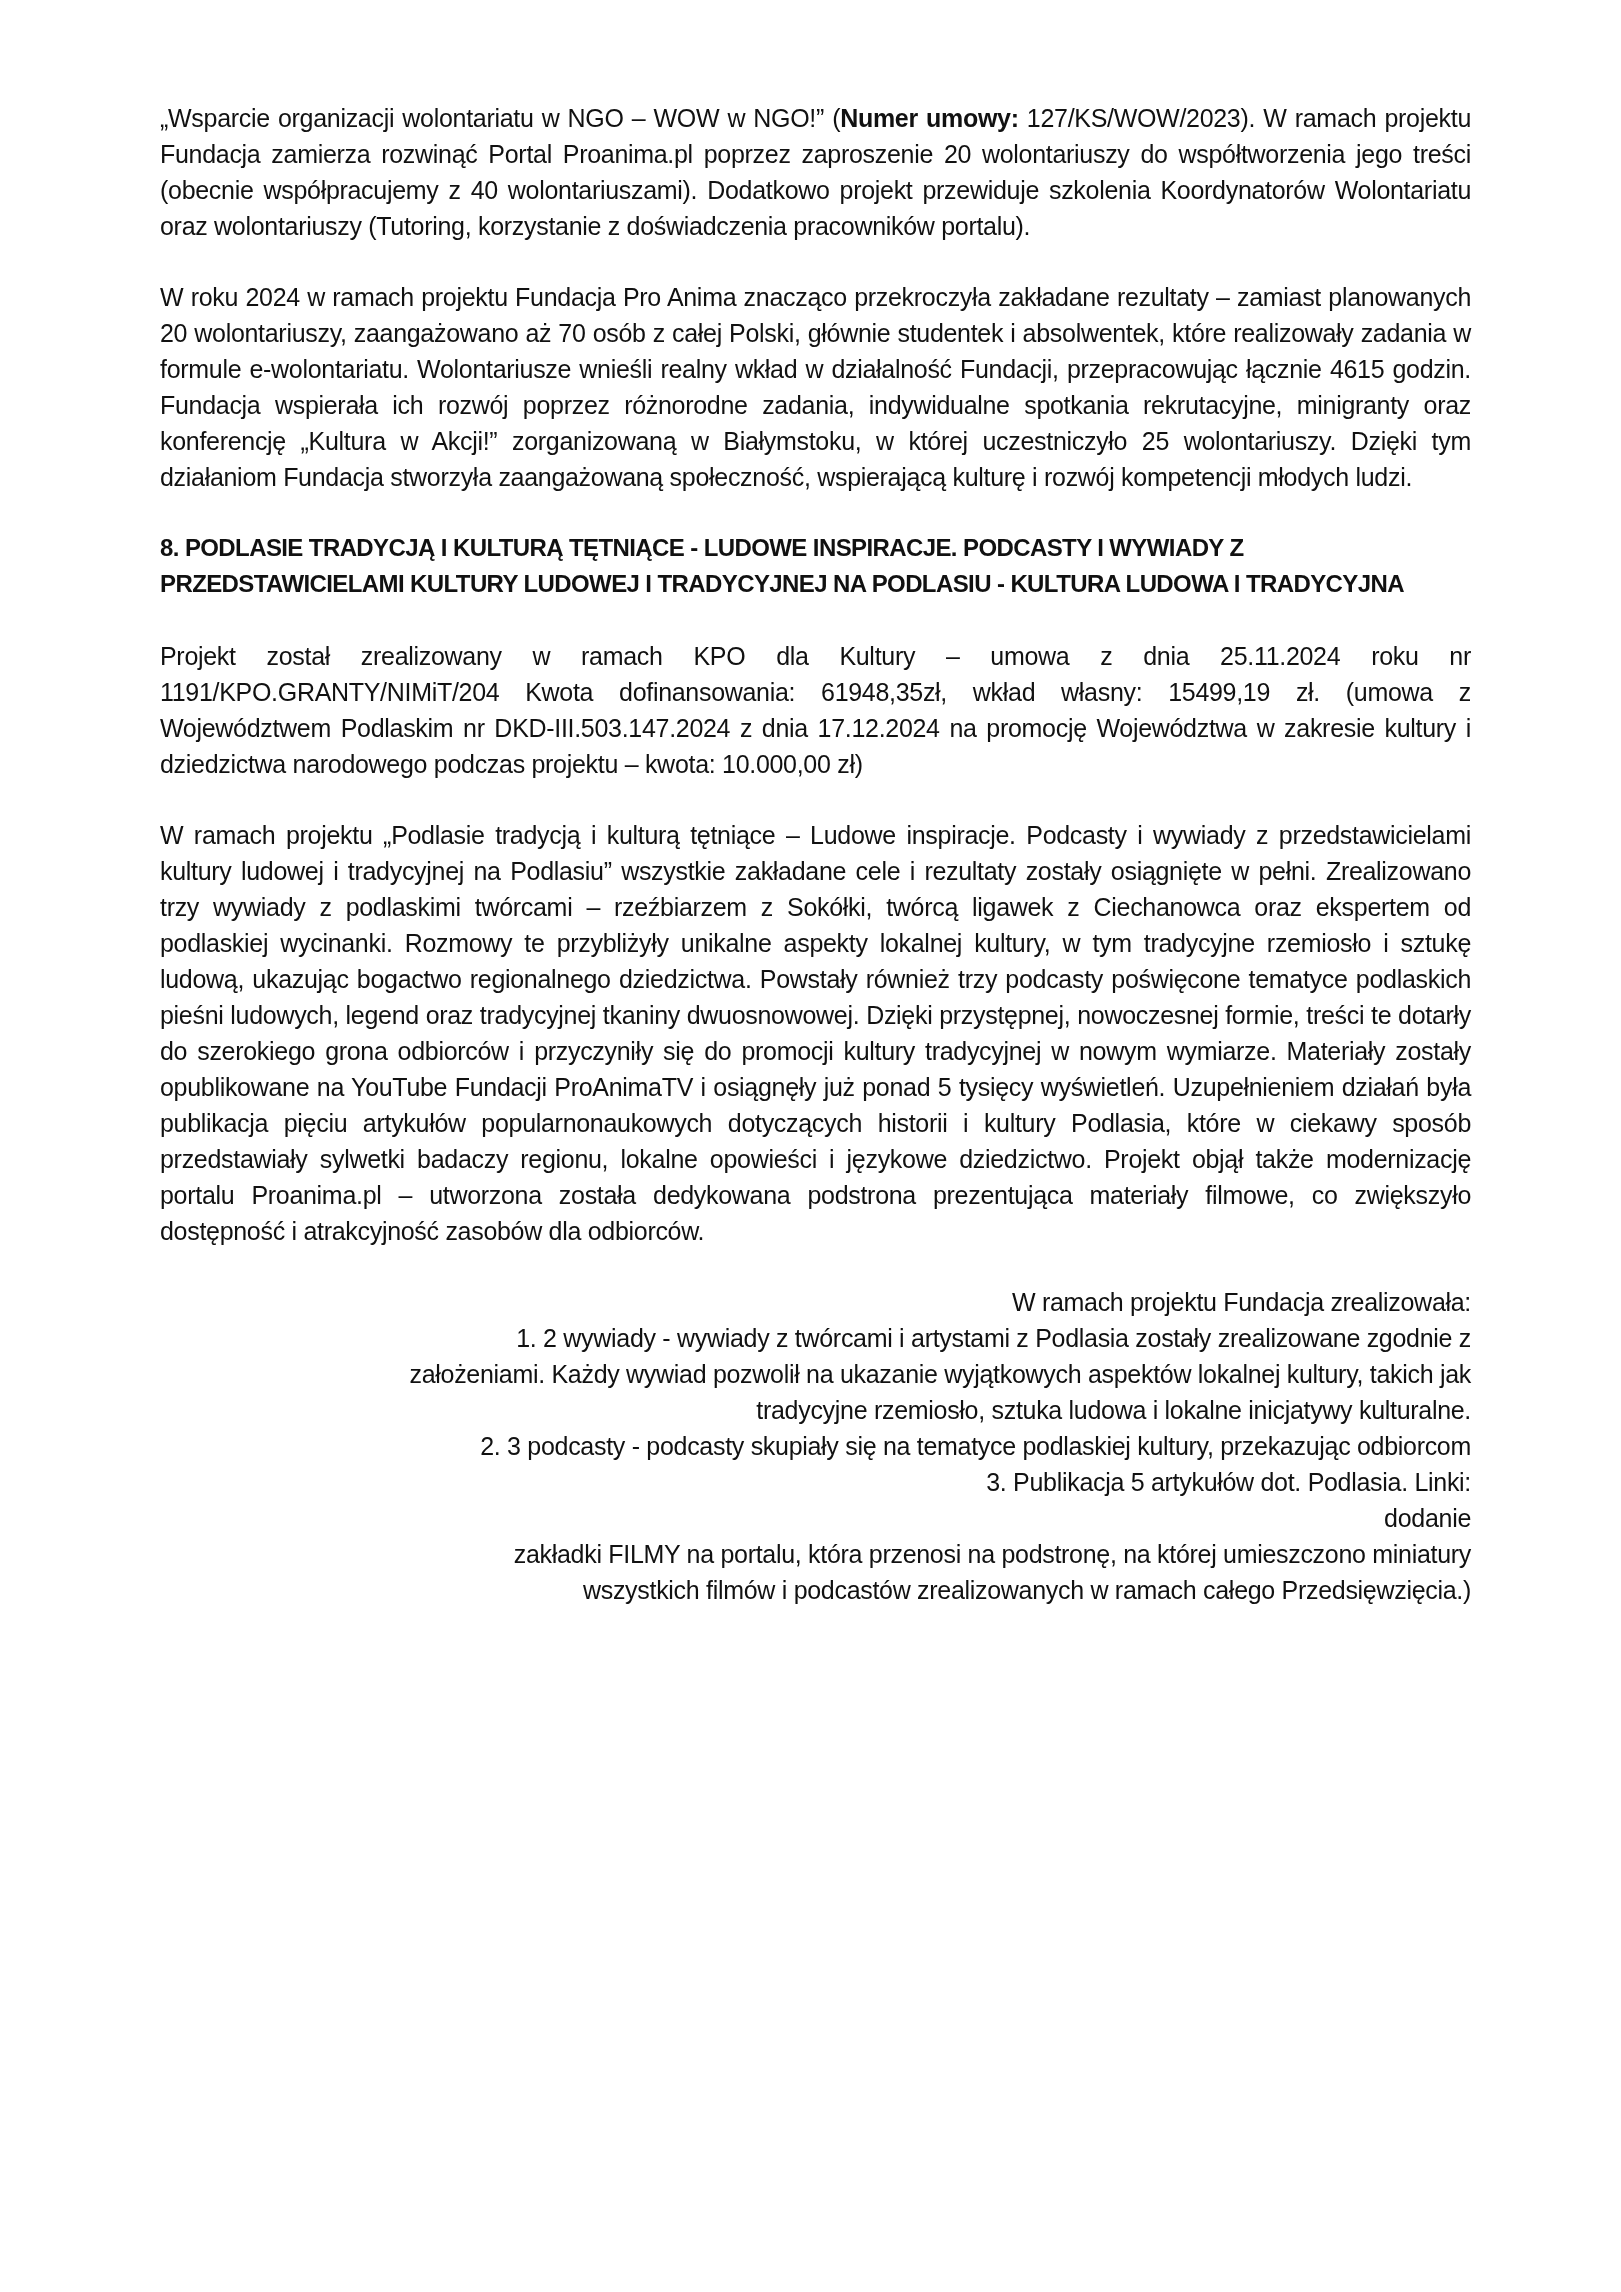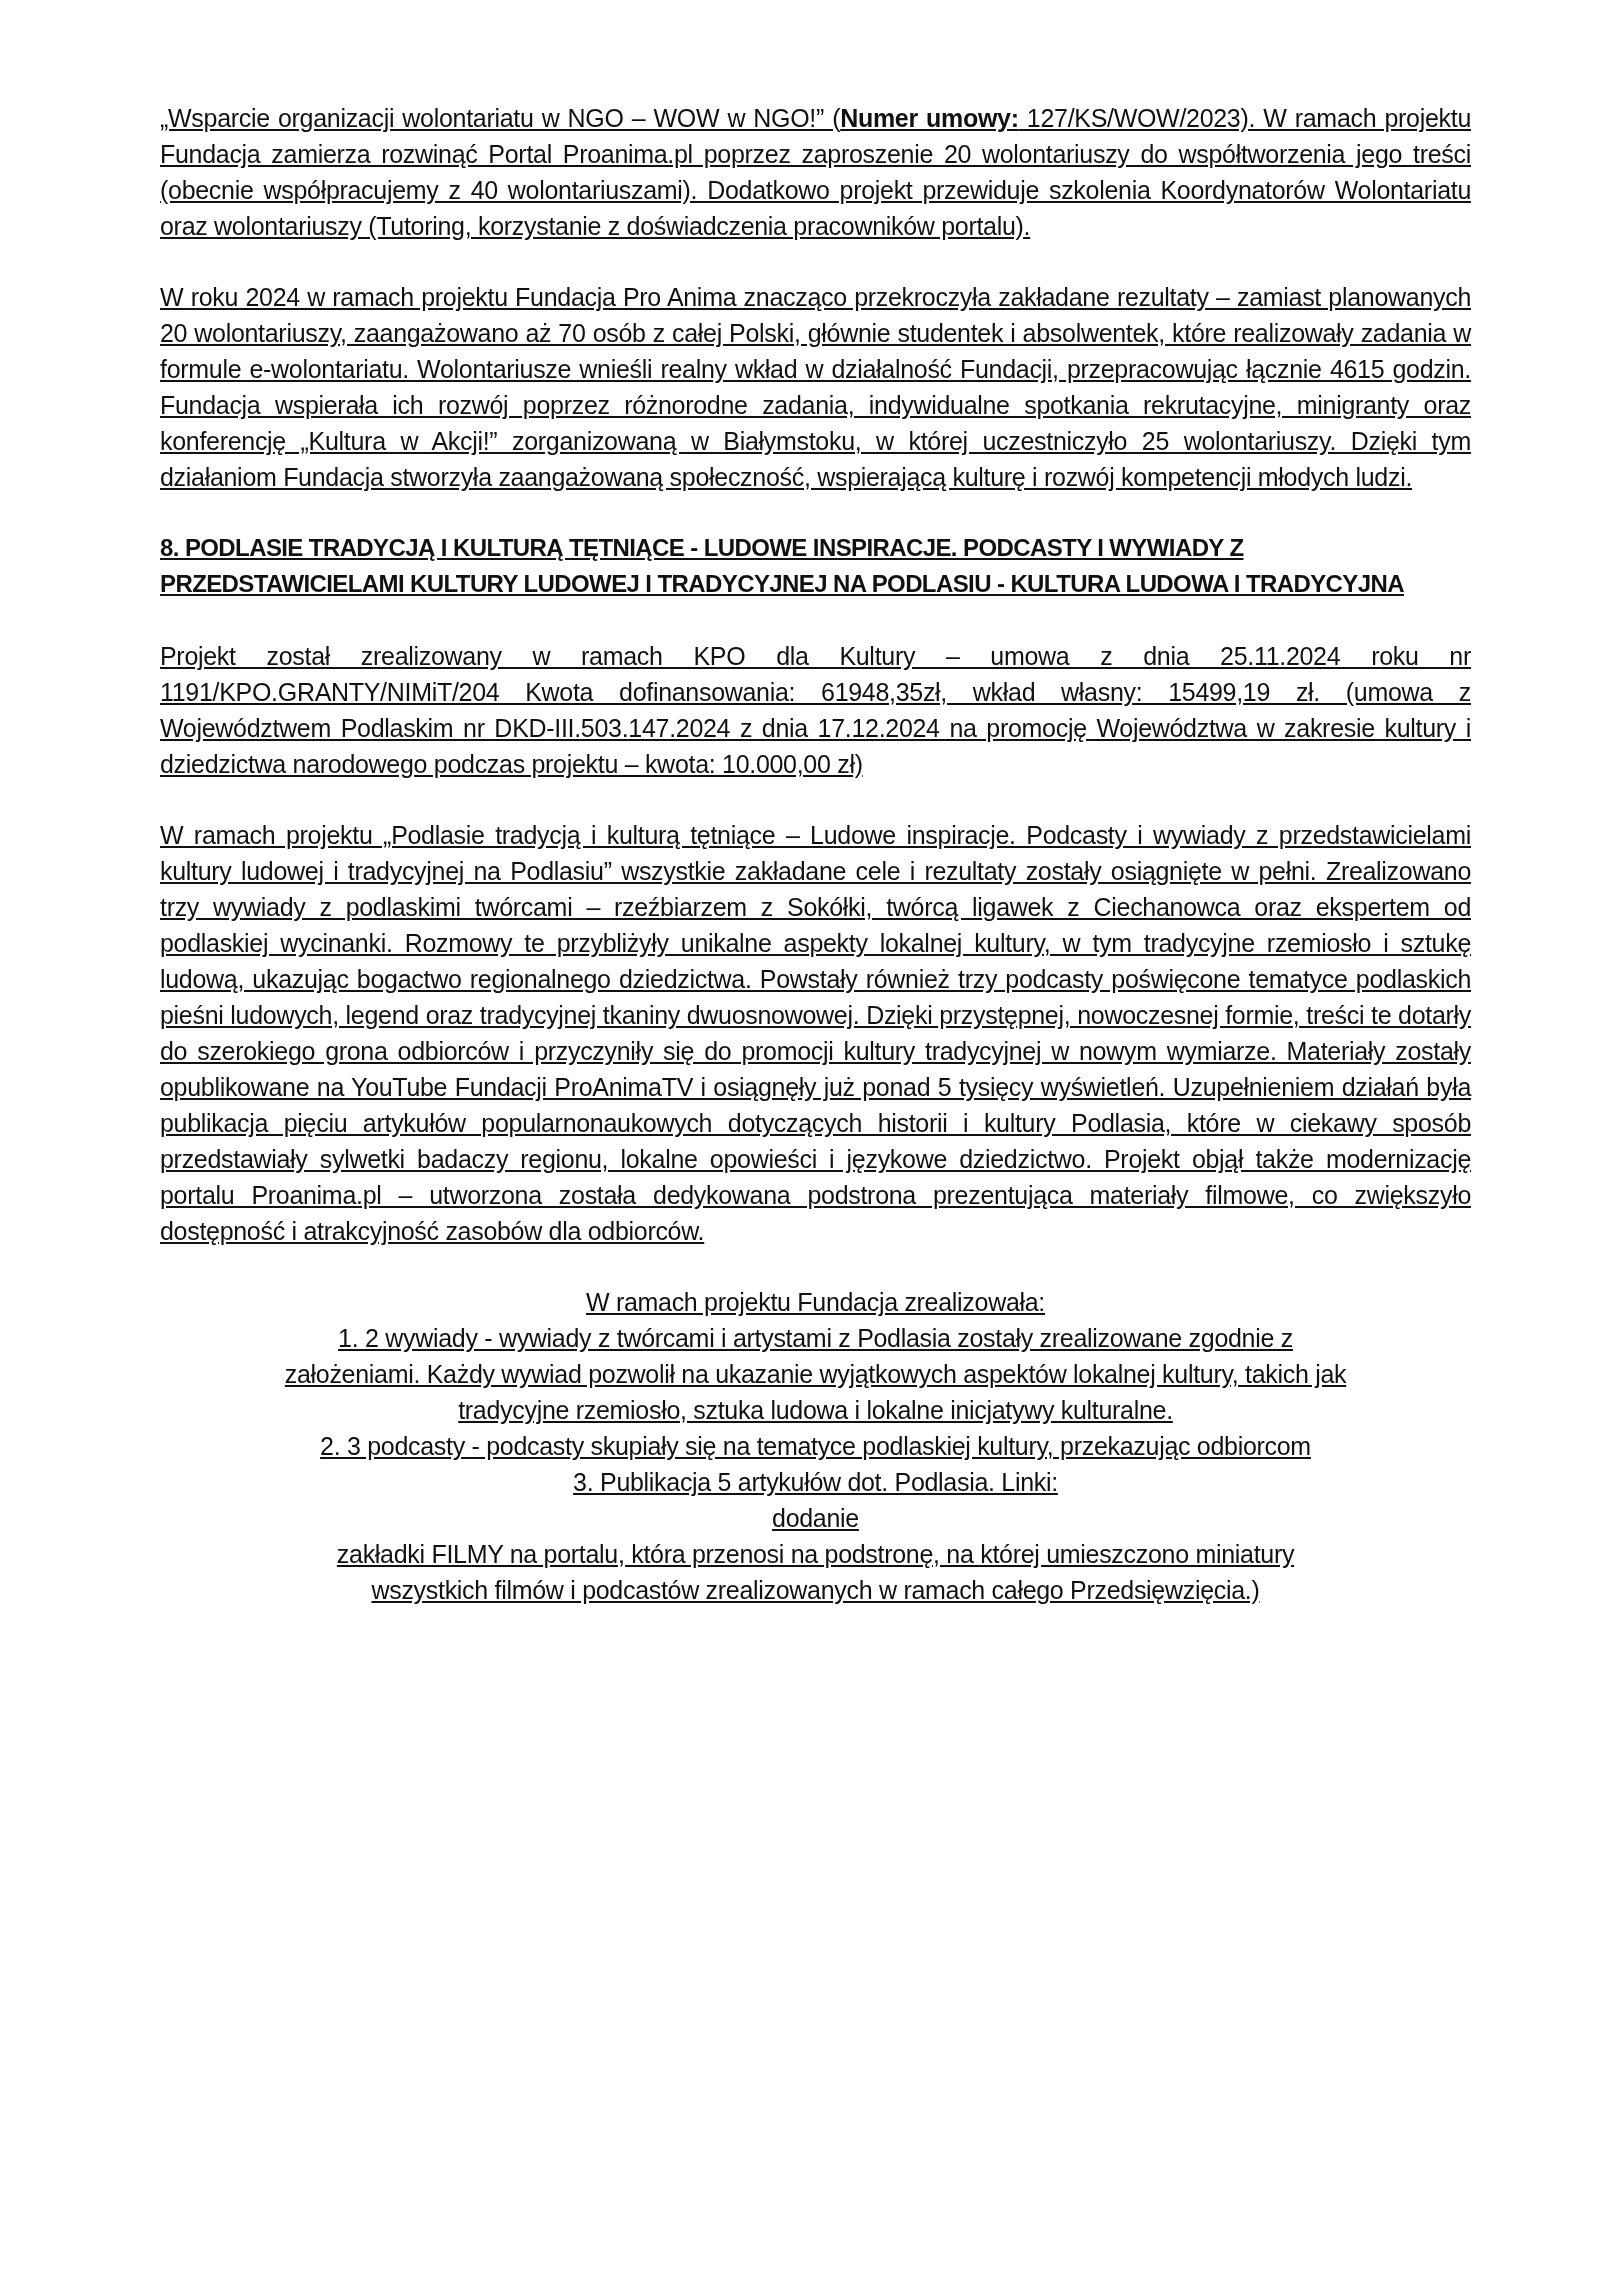--- a/index.html
+++ b/index.html
@@ -13,21 +13,20 @@
       position: relative;
       overflow: hidden;
       color: #111111;
       font-family: "Liberation Sans", "DejaVu Sans", sans-serif;
     }
     .page {
       position: absolute;
       left: 160px;
       top: 100px;
       width: 1311px;
-      text-decoration: underline;
     }
     .para {
       margin: 0 0 35px 0;
       font-size: 25px;
       line-height: 36px;
       text-align: justify;
       letter-spacing: -0.3px;
       word-spacing: 0px;
     }
     .heading {
@@ -38,21 +37,21 @@
       letter-spacing: -0.6px;
       text-align: left;
       width: 1274px;
     }
     .bold { font-weight: bold; }
     .list-block p {
       margin: 0;
       font-size: 25px;
       line-height: 36px;
       letter-spacing: -0.3px;
-      text-align: center;
+      text-align: right;
     }
   </style>
 </head>
 <body>
 
 <div class="page">
 
   <p class="para"><span>„Wsparcie organizacji wolontariatu w NGO – WOW w NGO!” (</span><span class="bold">Numer umowy:</span><span> 127/KS/WOW/2023). W ramach projektu Fundacja zamierza rozwinąć Portal Proanima.pl poprzez zaproszenie 20 wolontariuszy do współtworzenia jego treści (obecnie współpracujemy z 40 wolontariuszami). Dodatkowo projekt przewiduje szkolenia Koordynatorów Wolontariatu oraz wolontariuszy (Tutoring, korzystanie z doświadczenia pracowników portalu).</span></p>
 
   <p class="para">W roku 2024 w ramach projektu Fundacja Pro Anima znacząco przekroczyła zakładane rezultaty – zamiast planowanych 20 wolontariuszy, zaangażowano aż 70 osób z całej Polski, głównie studentek i absolwentek, które realizowały zadania w formule e-wolontariatu. Wolontariusze wnieśli realny wkład w działalność Fundacji, przepracowując łącznie 4615 godzin. Fundacja wspierała ich rozwój poprzez różnorodne zadania, indywidualne spotkania rekrutacyjne, minigranty oraz konferencję „Kultura w Akcji!” zorganizowaną w Białymstoku, w której uczestniczyło 25 wolontariuszy. Dzięki tym działaniom Fundacja stworzyła zaangażowaną społeczność, wspierającą kulturę i rozwój kompetencji młodych ludzi.</p>

